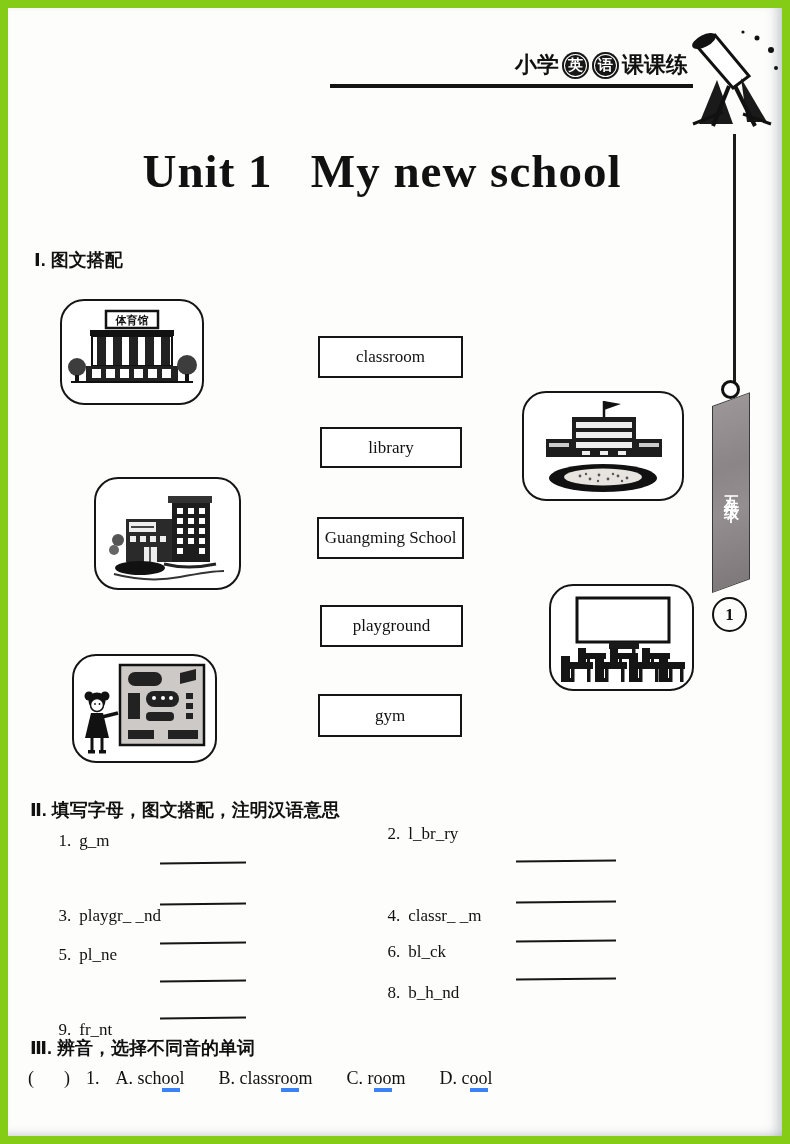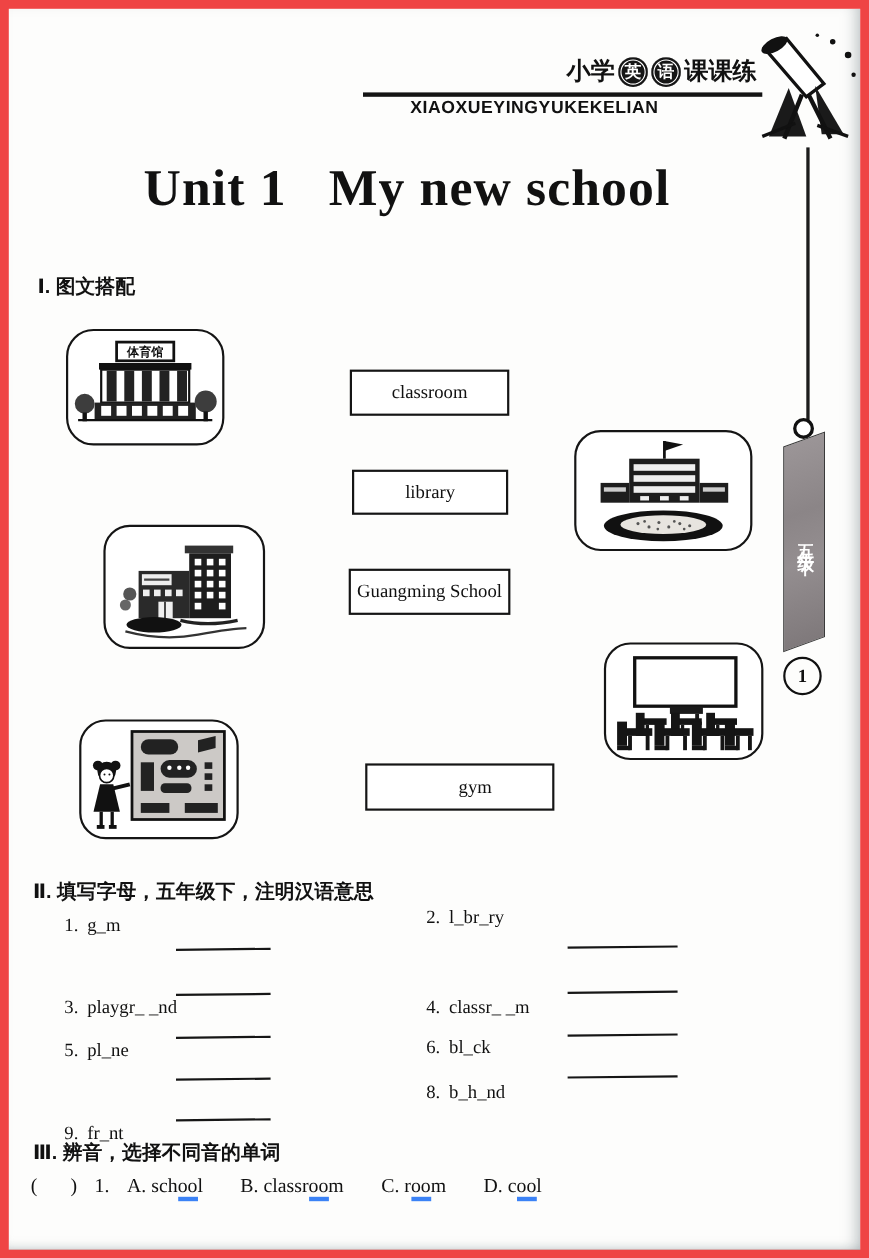--- a/index.html
+++ b/index.html
@@ -1,16 +1,16 @@
 <!DOCTYPE html>
 <html><head>
 <meta charset="utf-8">
 <style>
   html,body{margin:0;padding:0;background:#e8eaec;}
-  .stage{position:relative;width:790px;height:1144px;background:#ef4444;overflow:hidden;
+  .stage{position:relative;width:790px;height:1144px;background:#84cc16;overflow:hidden;
          font-family:"Liberation Serif","DejaVu Serif",serif;color:#111;}
   .page{position:absolute;inset:8px;background:#fdfdfc;
         box-shadow:inset -12px 0 14px -9px rgba(130,142,148,.55), inset 0 -8px 10px -7px rgba(130,142,148,.4);}
   .content{position:absolute;inset:0;}
   .abs{position:absolute;}
 
   
   .hdr-cn{left:330px;top:50px;width:358px;display:flex;justify-content:flex-end;align-items:center;gap:3px;
           font-family:"Liberation Sans","DejaVu Sans",sans-serif;font-weight:bold;font-size:22px;}
   .circle-char{display:inline-flex;width:27px;height:27px;border-radius:50%;background:#161616;color:#fff;
@@ -59,21 +59,20 @@
   <div class="page"></div>
   <div class="content">
 
     <div class="abs hdr-cn">
       <span>小学</span>
       <span class="circle-char">英</span>
       <span class="circle-char">语</span>
       <span>课课练</span>
     </div>
     <div class="abs hdr-line"></div>
-    <div class="abs hdr-pinyin">XIAOXUEYINGYUKEKELIAN</div>
 
     <svg class="abs" style="left:683px;top:28px;" width="100" height="112" viewBox="0 0 100 112">
       <polygon points="12,16 32,7 66,48 50,60" fill="#fff" stroke="#111" stroke-width="3"></polygon>
       <ellipse cx="21" cy="13" rx="13" ry="6" transform="rotate(-28 21 13)" fill="#111"></ellipse>
       <polygon points="34,52 16,96 50,96" fill="#1a1a1a"></polygon>
       <polygon points="58,50 84,94 64,94" fill="#1a1a1a"></polygon>
       <line x1="46" y1="58" x2="30" y2="98" stroke="#111" stroke-width="4"></line>
       <line x1="52" y1="58" x2="72" y2="98" stroke="#111" stroke-width="4"></line>
       <line x1="10" y1="96" x2="40" y2="84" stroke="#111" stroke-width="3"></line>
       <line x1="88" y1="96" x2="60" y2="86" stroke="#111" stroke-width="3"></line>
@@ -83,25 +82,25 @@
       <circle cx="60" cy="4" r="1.6" fill="#111"></circle>
     </svg>
 
     <div class="abs hang-line"></div>
     <div class="abs hook"></div>
     <div class="abs bookmark">
       <div class="bookmark-label">五年级下</div>
     </div>
     <div class="abs page-num">1</div>
 
-    <h1 class="abs unit-title" style="margin:0;">Unit 1   My new school</h1>
+    <h1 class="abs unit-title" style="margin:0;padding-left:12px;">Unit 1   My new school</h1>
 
     <div class="abs sec-heading" style="left:34px;top:248px;">Ⅰ. 图文搭配</div>
 
-    <div class="abs pic-card" style="left:60px;top:299px;width:140px;height:102px;border-radius:25px;">
+    <div class="abs pic-card" style="left:60px;top:299px;width:140px;height:102px;">
       <svg width="134" height="94" viewBox="0 0 134 94">
         <rect x="41" y="6" width="52" height="17" fill="#fff" stroke="#111" stroke-width="2.5"></rect>
         <text x="67" y="19" text-anchor="middle" font-size="11" font-weight="bold" fill="#111">体育馆</text>
         <rect x="25" y="25" width="84" height="6" fill="#111"></rect>
         <rect x="27" y="31" width="80" height="30" fill="#fff" stroke="#111" stroke-width="2"></rect>
         <rect x="32" y="32" width="9" height="28" fill="#222"></rect>
         <rect x="48" y="32" width="9" height="28" fill="#222"></rect>
         <rect x="64" y="32" width="9" height="28" fill="#222"></rect>
         <rect x="80" y="32" width="9" height="28" fill="#222"></rect>
         <rect x="96" y="32" width="9" height="28" fill="#222"></rect>
@@ -272,23 +271,24 @@
               <rect x="-8" y="0" width="9" height="22"></rect>
               <rect x="-8" y="22" width="12" height="4"></rect>
             </g>
         </g>
       </svg>
     </div>
 
     <div class="abs word-box" style="left:318px;top:336px;width:141px;height:38px;">classroom</div>
     <div class="abs word-box" style="left:317px;top:517px;width:143px;height:38px;">Guangming School</div>
     <div class="abs word-box" style="left:320px;top:427px;width:138px;height:37px;">library</div>
-    <div class="abs word-box" style="left:332px;top:694px;width:140px;height:39px;padding-left:28px;">gym</div>
-
-    <div class="abs sec-heading" style="left:30px;top:798px;">Ⅱ. 填写字母，五年级下，注明汉语意思</div>
+    <div class="abs word-box" style="left:320px;top:605px;width:139px;height:38px;">playground</div>
+    <div class="abs word-box" style="left:318px;top:694px;width:140px;height:39px;">gym</div>
+
+    <div class="abs sec-heading" style="left:30px;top:798px;">Ⅱ. 填写字母，图文搭配，注明汉语意思</div>
 
     <div class="abs fill-item" style="left:33px;top:811px;">
       <span class="num">1.</span><span>g_m</span>
     </div>
     <div class="abs fill-item" style="left:33px;top:886px;">
       <span class="num">3.</span><span>playgr_ _nd</span>
     </div>
     <div class="abs fill-item" style="left:33px;top:925px;">
       <span class="num">5.</span><span>pl_ne</span>
     </div>

